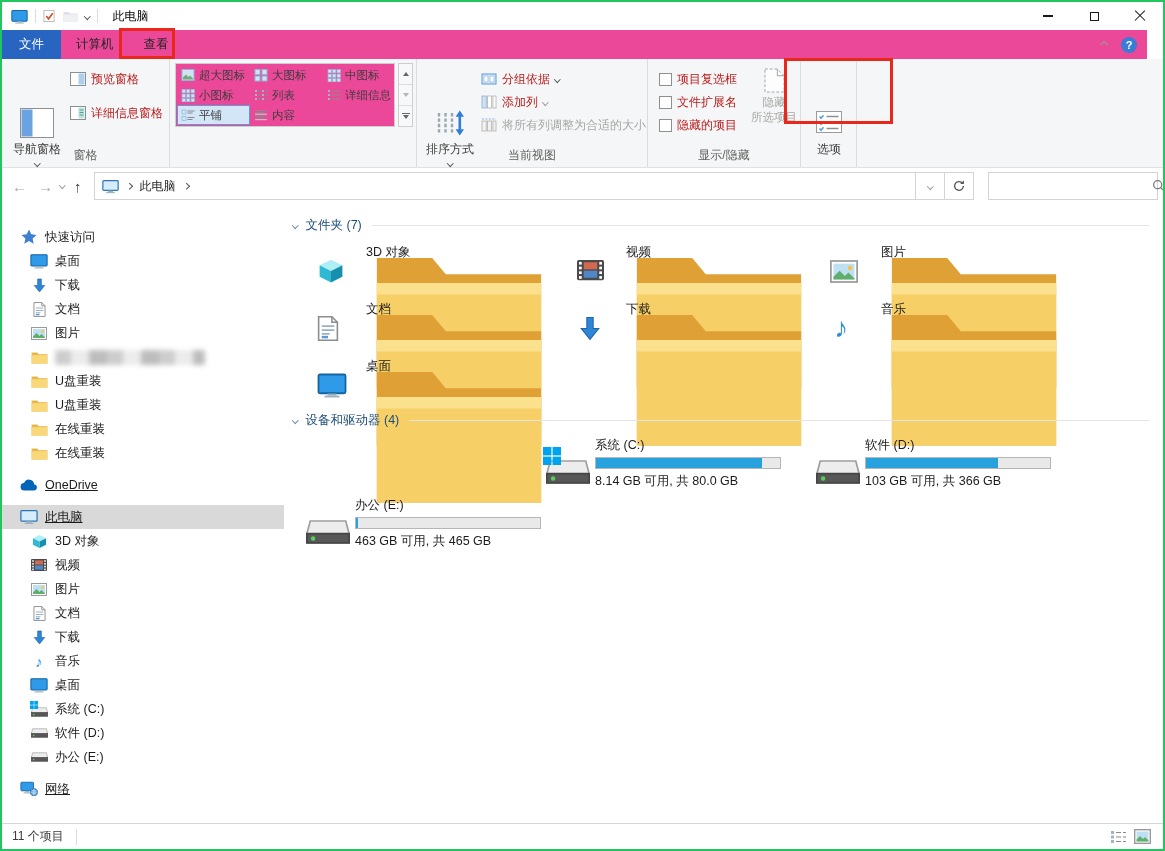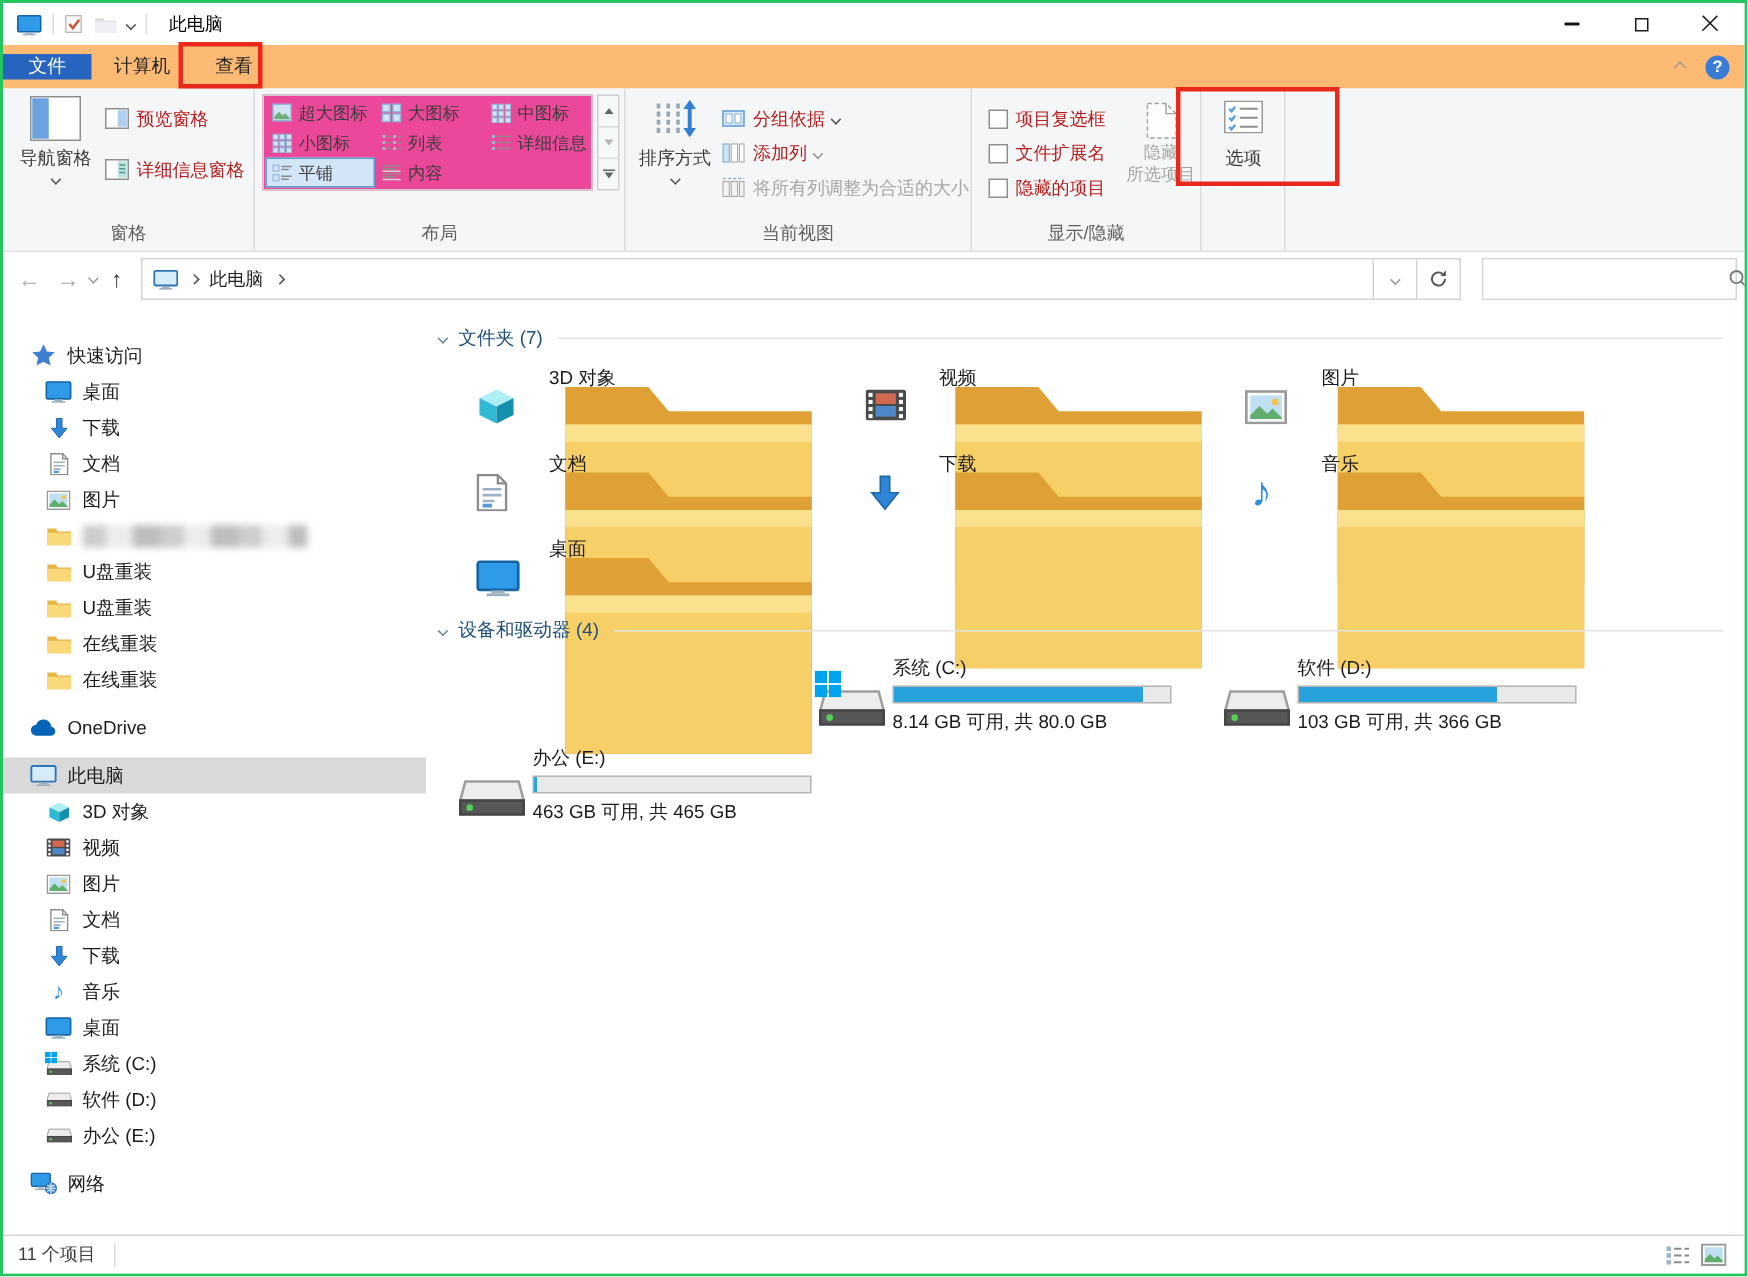--- a/index.html
+++ b/index.html
@@ -14,35 +14,35 @@
 .qsep{width:1px;height:14px;background:#dcdcdc;}
 .title-text{margin-left:8px;font-size:12px;color:#000;}
 .wctrl{position:absolute;right:0;top:0;display:flex;}
 .wbtn{width:46px;height:28px;display:flex;align-items:center;justify-content:center;cursor:default;}
 .glyph-min{width:10px;height:1.4px;background:#1a1a1a;}
 .glyph-max{width:9px;height:9px;border:1.2px solid #1a1a1a;}
 .glyph-x{position:relative;width:12px;height:12px;}
 .glyph-x::before,.glyph-x::after{content:"";position:absolute;left:-1px;top:5.4px;width:14px;height:1.3px;background:#1a1a1a;}
 .glyph-x::before{transform:rotate(45deg);}.glyph-x::after{transform:rotate(-45deg);}
 
-.tabrow{position:absolute;top:28px;left:0;right:0;height:29px;background:#fdba74;display:flex;align-items:center;}
+.tabrow{position:absolute;top:28px;left:0;right:16px;height:29px;background:#ec4899;display:flex;}
 .tab{padding:0 15px;display:flex;align-items:center;font-size:12.5px;color:#262626;}
 .tab-file{background:#2765c0;color:#fff;padding:0 17px;}
 .ribbon-corner{position:absolute;right:10px;top:0;height:29px;display:flex;align-items:center;gap:14px;}
 .help-circle{width:16px;height:16px;border-radius:50%;background:#3a7bd5;color:#fff;font-size:11px;font-weight:bold;text-align:center;line-height:16px;}
 
 .cv{display:inline-block;width:6px;height:6px;border-right:1.4px solid #555;border-bottom:1.4px solid #555;}
 .cv-d{transform:rotate(45deg);}.cv-u{transform:rotate(-135deg);}.cv-r{transform:rotate(-45deg);}
 .cv-sm{width:4.5px;height:4.5px;}
 .cv-gray{border-color:#9a9a9a;}
 
 .ribbon{position:absolute;top:57px;left:0;right:0;height:109px;background:#f5f6f7;border-bottom:1px solid #e2e2e2;}
 .rgroup{position:absolute;top:0;height:100%;border-right:1px solid #dcdcdc;}
 .glabel{position:absolute;bottom:3px;left:0;right:0;text-align:center;color:#606060;font-size:12px;}
-.bigbtn{position:absolute;display:flex;flex-direction:column;align-items:center;gap:3px;}
+.bigbtn{position:absolute;display:flex;flex-direction:column;align-items:center;gap:3px;margin-top:44px;}
 .bigbtn .blabel{font-size:12px;color:#3b3b3b;}
 .smallrow{position:absolute;display:flex;align-items:center;gap:5px;height:22px;font-size:12px;color:#b91c1c;white-space:nowrap;}
 .smallrow.disabled{color:#a6a6a6;}
 .gallery{position:absolute;left:5px;top:4px;width:220px;height:64px;background:#ec4899;border:1px solid #cfcfcf;display:grid;grid-template-columns:73px 73px 72px;grid-auto-rows:20px;padding:1px;}
 .gitem{display:flex;align-items:center;gap:4px;padding-left:3px;font-size:11.5px;color:#3d3d3d;border:1px solid transparent;white-space:nowrap;}
 .gitem.sel{background:#d3e6f8;border-color:#5d9bd5;}
 .gstrip{position:absolute;left:228px;top:4px;width:15px;height:64px;border:1px solid #cfcfcf;background:#f7f8f9;display:flex;flex-direction:column;}
 .gcell{flex:1;display:flex;align-items:center;justify-content:center;border-bottom:1px solid #dcdcdc;flex-direction:column;gap:1px;}
 .gcell:last-child{border-bottom:none;}
 .tri-u{width:0;height:0;border-left:3.5px solid transparent;border-right:3.5px solid transparent;border-bottom:4.5px solid #666;}
@@ -62,21 +62,21 @@
 .searchbox{position:absolute;left:986px;top:4px;width:170px;height:28px;border:1px solid #d4d4d4;display:flex;align-items:center;}
 .searchbox input{border:none;outline:none;flex:1;height:100%;padding-left:8px;font-size:12px;font-family:inherit;}
 .searchbox .ic{width:14px;height:14px;margin-right:9px;flex:none;}
 
 .main{position:absolute;top:202px;left:0;right:0;bottom:26px;background:#fff;}
 .sidebar{position:absolute;left:0;top:0;bottom:0;width:282px;padding-top:21px;overflow:hidden;}
 .srow{position:relative;display:flex;align-items:center;height:24px;padding-left:18px;font-size:12.5px;color:#1b1b1b;}
 .srow .ic{width:18px;height:16px;margin-right:7px;flex:none;display:flex;align-items:center;}
 .srow.lvl1{padding-left:28px;}
 .srow.sel{background:#d9d9d9;}
-.srow.gap{margin-top:8px;}
+.srow.gap{margin-top:8px;text-decoration:underline;}
 .pin{position:absolute;right:10px;width:13px;height:13px;}
 .redact{width:150px;height:15px;border-radius:2px;background:repeating-linear-gradient(90deg,#cdcdcd 0 16px,#ececec 16px 34px,#bdbdbd 34px 52px);filter:blur(2.5px);}
 .content{position:absolute;left:283px;top:0;right:0;bottom:0;}
 .sec-hdr{position:absolute;left:8px;right:14px;display:flex;align-items:center;color:#1e4e79;font-size:12.5px;}
 .sec-hdr .cv{margin-right:8px;border-color:#6b8aa5;}
 .sec-hdr .hline{flex:1;height:1px;background:#e4e4e4;margin-left:10px;}
 .tile{position:absolute;display:flex;width:250px;height:46px;}
 .tile-ic{position:relative;width:47px;height:43px;flex:none;}
 .tile-ic .base{position:absolute;inset:0;}
 .tile-ic .ovl{position:absolute;}
@@ -492,21 +492,20 @@
             <span class="tri-u"></span>
           </div>
         <div class="gcell">
             <span class="tri-d tri-faded"></span>
           </div>
         <div class="gcell">
             <span class="gbar"></span>
             <span class="tri-d"></span>
           </div>
       </div>
-      <div class="glabel">布局</div>
     </div>
 
     <div class="rgroup" style="left:415px;width:231px">
       <div class="bigbtn" style="left:5px;top:5px;width:56px">
         <span class="ic" style="width:30px;height:30px">
             <svg>
               <use href="#i-sort"></use>
             </svg>
           </span>
         <span class="blabel">排序方式</span>

